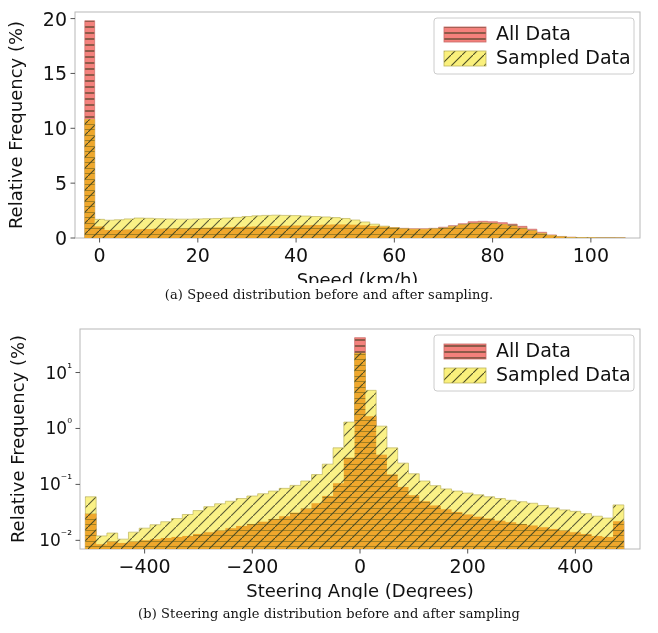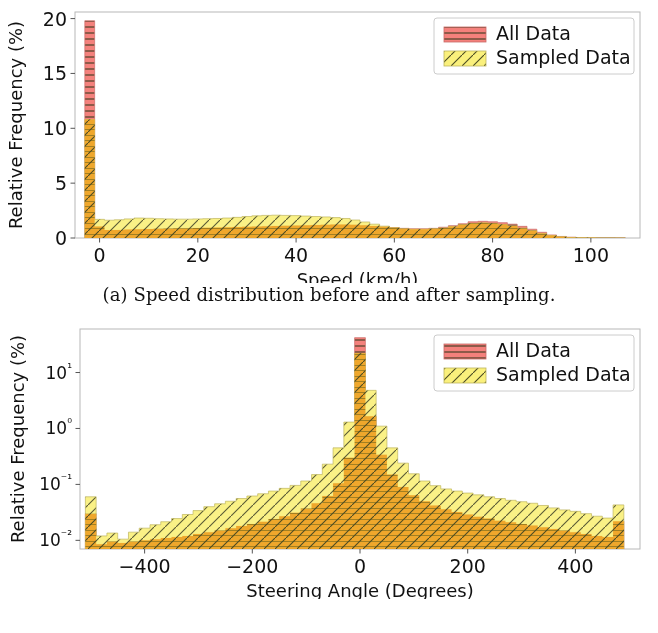--- a/index.html
+++ b/index.html
@@ -2,21 +2,21 @@
 <html><head>
 <meta charset="utf-8">
 <style>
   html,body{margin:0;padding:0;background:#ffffff;}
   body{width:658px;height:633px;overflow:hidden;
        font-family:"DejaVu Sans","Liberation Sans",sans-serif;color:#000;}
   .figure{width:658px;height:633px;position:relative;}
   .panel{position:relative;width:658px;}
   .caption{
     font-family:"DejaVu Serif","Liberation Serif",serif;
-    font-size:18px;color:#111;text-align:center;
+    font-size:13px;color:#111;text-align:center;
     letter-spacing:.1px;
   }
   #panel-a{height:283px;}
   #cap-a{height:24px;line-height:24px;}
   #panel-b{height:292px;}
   #cap-b{height:30px;line-height:30px;overflow:hidden;}
   svg{display:block;}
   .tick{stroke:#555;stroke-width:1;}
   .ticklabel{font-family:"DejaVu Sans","Liberation Sans",sans-serif;
      font-size:19px;fill:#111;}
@@ -143,14 +143,15 @@
         <text x="24" y="132" text-anchor="middle" class="axlabel" transform="rotate(-90 24 132)">Relative Frequency (%)</text>
         <g>
           <rect x="434" y="28" width="200" height="56" rx="3" class="legend-box"></rect>
           <rect x="444" y="37" width="42" height="15" fill="url(#b-hpat)" stroke="#c96a66" stroke-width="0.8"></rect>
           <text x="496" y="50" class="legend-text">All Data</text>
           <rect x="444" y="61" width="42" height="15" fill="url(#b-dpat)" stroke="#bdb45c" stroke-width="0.8"></rect>
           <text x="496" y="74" class="legend-text">Sampled Data</text>
         </g>
       </svg>
   </div>
+  <div class="caption" id="cap-b">(b) Steering angle distribution before and after sampling</div>
 
 </div>
 
 </body></html>

